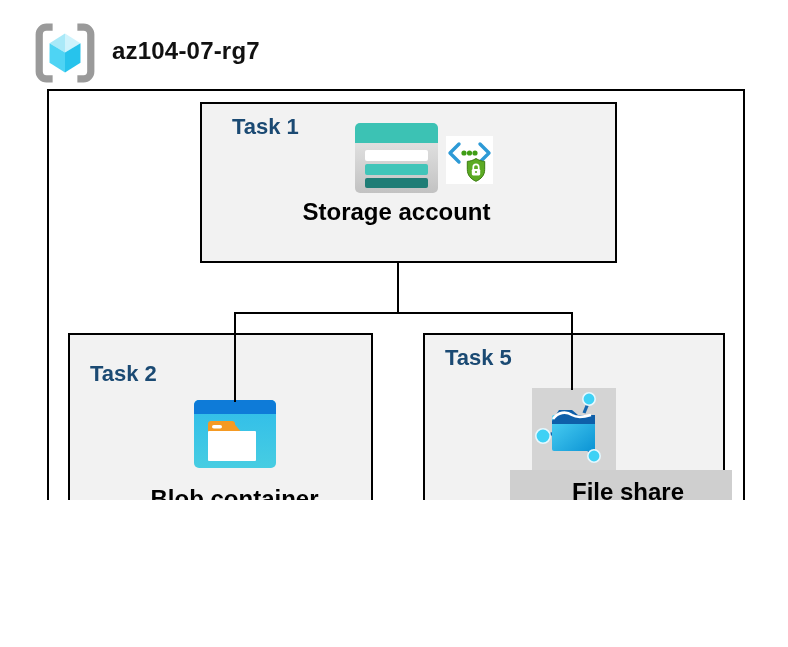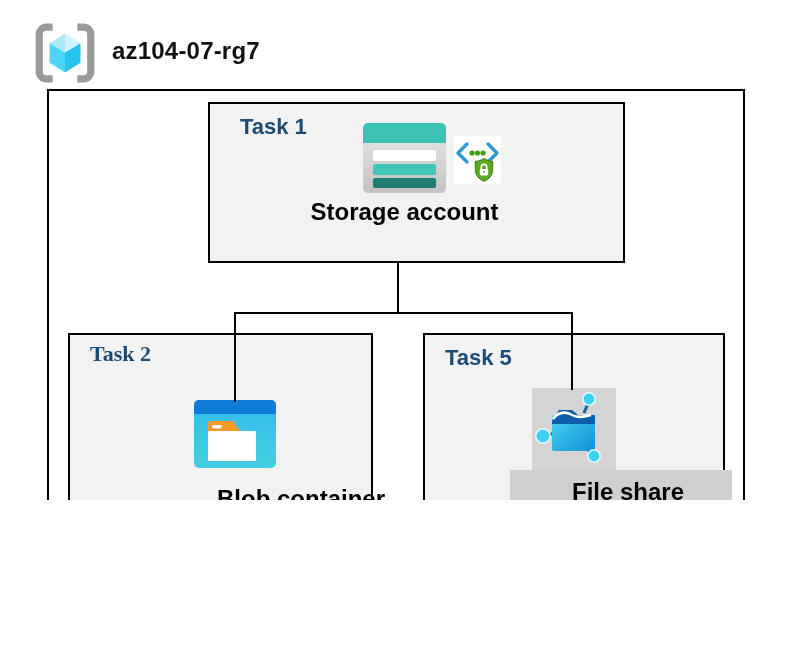--- a/index.html
+++ b/index.html
@@ -14,35 +14,35 @@
     letter-spacing:0.2px;
   }
   
   .outer-box{
     position:absolute;left:47px;top:89px;width:698px;height:517px;
     border:2px solid #000;background:#fff;box-sizing:border-box;
   }
   .task-box{
     position:absolute;background:#f2f2f2;border:2px solid #000;box-sizing:border-box;
   }
-  #task1{left:200px;top:102px;width:417px;height:161px;margin-left:8px;}
+  #task1{left:200px;top:102px;width:417px;height:161px;}
   #task2{left:68px;top:333px;width:305px;height:242px;}
   #task3{left:423px;top:333px;width:302px;height:242px;}
   .task-label{
     position:absolute;font-size:22px;font-weight:bold;color:#1b4a73;
   }
   #task1 .task-label{left:30px;top:10px;}
-  #task2 .task-label{left:20px;top:6px;font-family:Liberation Serif, serif;}
+  #task2 .task-label{left:20px;top:26px;}
   #task3 .task-label{left:20px;top:10px;}
   .resource-label{
     position:absolute;left:0;width:100%;text-align:center;
     font-size:24px;font-weight:bold;color:#000;
   }
   #task1 .resource-label{top:94px;transform:translateX(-12px);}
-  #task2 .resource-label{top:150px;transform:translateX(14px);text-align:right;}
+  #task2 .resource-label{top:150px;transform:translateX(14px);}
   
   .storage-icon{position:absolute;left:153px;top:19px;width:83px;height:70px;}
   .sas-icon{position:absolute;left:244px;top:32px;width:47px;height:48px;}
   .blob-icon{position:absolute;left:124px;top:65px;width:82px;height:68px;}
   .fs-backdrop{
     position:absolute;left:107px;top:53px;width:84px;height:82px;background:#d4d4d4;
   }
   .fs-icon{position:absolute;left:0px;top:0px;width:84px;height:82px;}
   .fs-strip{
     position:absolute;left:85px;top:135px;width:178px;height:44px;background:#cfcfcf;padding-left:44px;

